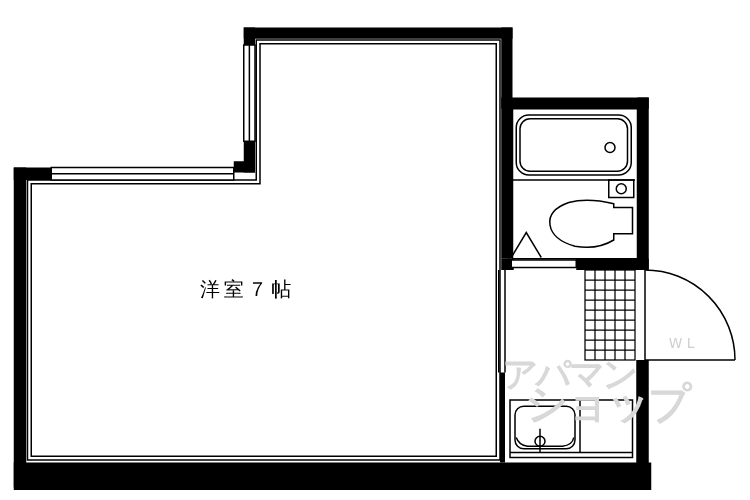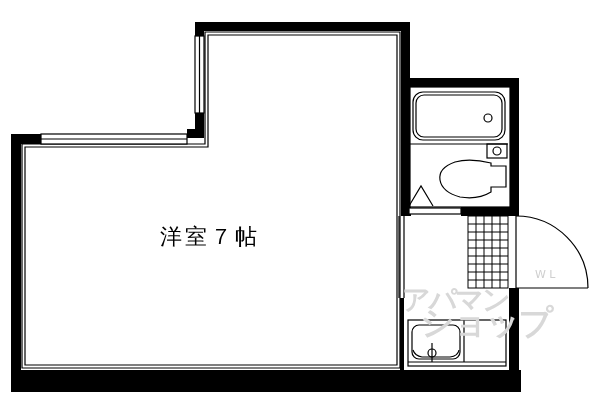--- a/index.html
+++ b/index.html
@@ -2,21 +2,21 @@
 <html><head>
   <meta charset="utf-8">
   <style>
     html, body { margin: 0; padding: 0; background: #ffffff; }
     body { width: 600px; height: 400px; position: relative; overflow: hidden; }
     #plan { position: absolute; left: 0; top: 0; width: 600px; height: 400px; }
     .room-label {
       position: absolute;
       left: 160px; top: 222px;
       font-family: "DejaVu Sans", sans-serif;
-      font-size: 22px;
+      font-size: 16px;
       letter-spacing: 3px;
       color: #000;
       white-space: nowrap;
     }
     .watermark {
       position: absolute;
       font-family: "DejaVu Sans", sans-serif;
       font-weight: bold;
       color: #d8d8d8;
       white-space: nowrap;

